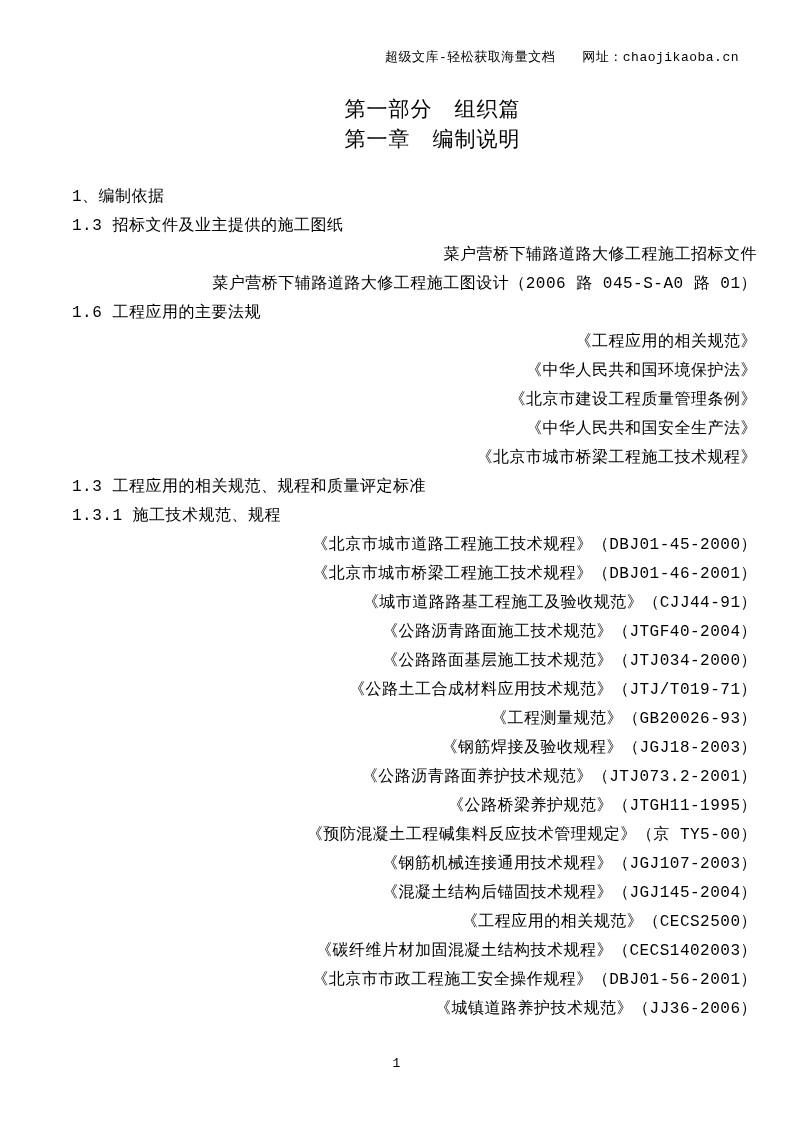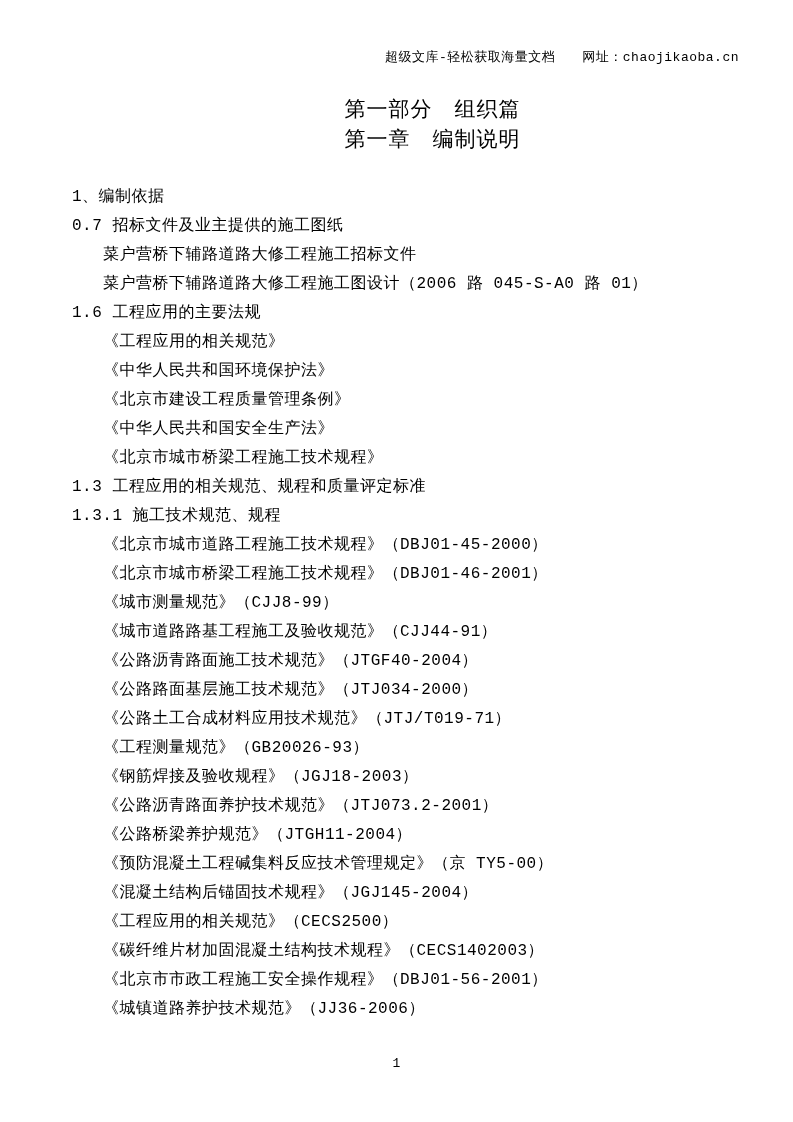--- a/index.html
+++ b/index.html
@@ -52,20 +52,21 @@
     margin-top: 20px;
   }
   .line {
     height: 29px;
     line-height: 29px;
     white-space: pre;
     overflow: visible;
   }
   .line.indent-1 {
     padding-left: 31px;
+    text-align: right;
   }
   .page-footer {
     position: absolute;
     top: 1055px;
     left: 0;
     width: 100%;
     text-align: center;
     font-size: 13px;
     line-height: 17px;
   }
@@ -78,43 +79,43 @@
   <div class="page-header">
     <span class="header-site">超级文库-轻松获取海量文档</span><span class="header-url">网址：chaojikaoba.cn</span>
   </div>
 
   <div class="doc-title part">第一部分　组织篇</div>
 
   <div class="doc-title chapter">第一章　编制说明</div>
 
   <div class="doc-body">
       <div class="line">1、编制依据</div>
-      <div class="line">0.7 招标文件及业主提供的施工图纸</div>
+      <div class="line">1.3 招标文件及业主提供的施工图纸</div>
       <div class="line indent-1">菜户营桥下辅路道路大修工程施工招标文件</div>
       <div class="line indent-1">菜户营桥下辅路道路大修工程施工图设计（2006 路 045-S-A0 路 01）</div>
       <div class="line">1.6 工程应用的主要法规</div>
       <div class="line indent-1">《工程应用的相关规范》</div>
       <div class="line indent-1">《中华人民共和国环境保护法》</div>
       <div class="line indent-1">《北京市建设工程质量管理条例》</div>
       <div class="line indent-1">《中华人民共和国安全生产法》</div>
       <div class="line indent-1">《北京市城市桥梁工程施工技术规程》</div>
       <div class="line">1.3 工程应用的相关规范、规程和质量评定标准</div>
       <div class="line">1.3.1 施工技术规范、规程</div>
       <div class="line indent-1">《北京市城市道路工程施工技术规程》（DBJ01-45-2000）</div>
       <div class="line indent-1">《北京市城市桥梁工程施工技术规程》（DBJ01-46-2001）</div>
-      <div class="line indent-1">《城市测量规范》（CJJ8-99）</div>
       <div class="line indent-1">《城市道路路基工程施工及验收规范》（CJJ44-91）</div>
       <div class="line indent-1">《公路沥青路面施工技术规范》（JTGF40-2004）</div>
       <div class="line indent-1">《公路路面基层施工技术规范》（JTJ034-2000）</div>
       <div class="line indent-1">《公路土工合成材料应用技术规范》（JTJ/T019-71）</div>
       <div class="line indent-1">《工程测量规范》（GB20026-93）</div>
       <div class="line indent-1">《钢筋焊接及验收规程》（JGJ18-2003）</div>
       <div class="line indent-1">《公路沥青路面养护技术规范》（JTJ073.2-2001）</div>
-      <div class="line indent-1">《公路桥梁养护规范》（JTGH11-2004）</div>
+      <div class="line indent-1">《公路桥梁养护规范》（JTGH11-1995）</div>
       <div class="line indent-1">《预防混凝土工程碱集料反应技术管理规定》（京 TY5-00）</div>
+      <div class="line indent-1">《钢筋机械连接通用技术规程》（JGJ107-2003）</div>
       <div class="line indent-1">《混凝土结构后锚固技术规程》（JGJ145-2004）</div>
       <div class="line indent-1">《工程应用的相关规范》（CECS2500）</div>
       <div class="line indent-1">《碳纤维片材加固混凝土结构技术规程》（CECS1402003）</div>
       <div class="line indent-1">《北京市市政工程施工安全操作规程》（DBJ01-56-2001）</div>
       <div class="line indent-1">《城镇道路养护技术规范》（JJ36-2006）</div>
     </div>
 
   <div class="page-footer">1</div>
 
 </div>

